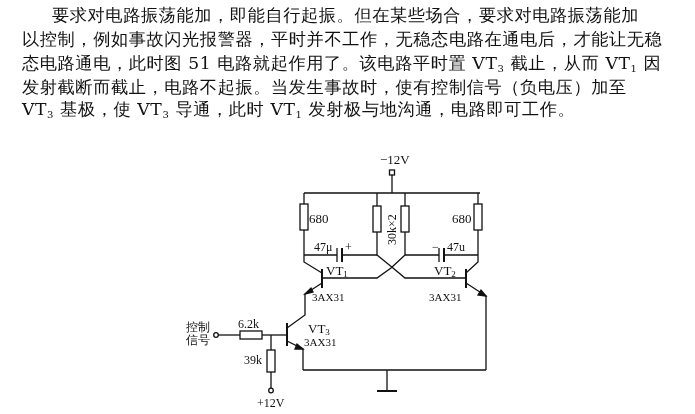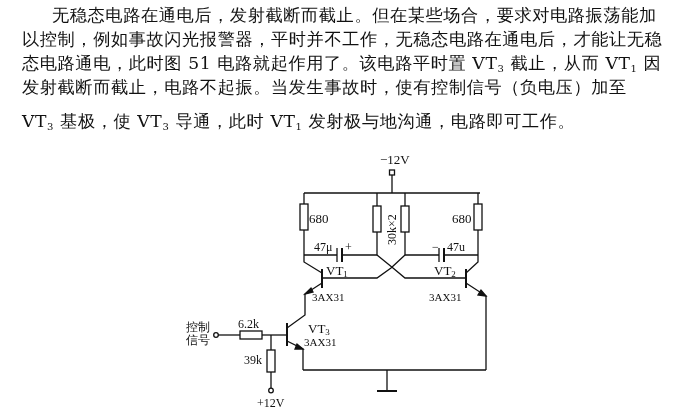--- a/index.html
+++ b/index.html
@@ -7,25 +7,25 @@
   .para { position: absolute; left: 22px; top: 4px; width: 660px; }
   .line { position: absolute; left: 0; white-space: nowrap; font-size: 17.2px; letter-spacing: 0.6px; line-height: 22px; font-family: "DejaVu Serif", "Liberation Serif", serif; }
   .line sub { font-size: 10px; vertical-align: -3px; }
   svg { position: absolute; left: 0; top: 0; }
   .lbl { font-family: "Liberation Serif", "DejaVu Serif", serif; fill: #111; }
 </style>
 </head>
 <body>
 
 <div class="para">
-  <div class="line" style="top:0px; left:30px;">无稳态电路在通电后，发射截断而截止。但在某些场合，要求对电路振荡能加</div>
+  <div class="line" style="top:0px; left:30px;">要求对电路振荡能加，即能自行起振。但在某些场合，要求对电路振荡能加</div>
   <div class="line" style="top:24px;">以控制，例如事故闪光报警器，平时并不工作，无稳态电路在通电后，才能让无稳</div>
   <div class="line" style="top:48px;">态电路通电，此时图 51 电路就起作用了。该电路平时置 VT<sub>3</sub> 截止，从而 VT<sub>1</sub> 因</div>
   <div class="line" style="top:72px;">发射截断而截止，电路不起振。当发生事故时，使有控制信号（负电压）加至</div>
-  <div class="line" style="top:106px;">VT<sub>3</sub> 基极，使 VT<sub>3</sub> 导通，此时 VT<sub>1</sub> 发射极与地沟通，电路即可工作。</div>
+  <div class="line" style="top:94px;">VT<sub>3</sub> 基极，使 VT<sub>3</sub> 导通，此时 VT<sub>1</sub> 发射极与地沟通，电路即可工作。</div>
 </div>
 
 <svg width="695" height="414" viewBox="0 0 695 414" fill="none" stroke="#111" stroke-width="1.3">
 
   <text class="lbl" x="380" y="164" font-size="13" stroke="none">−12V</text>
   <rect x="389.5" y="170" width="5" height="5"></rect>
   <line x1="392" y1="175" x2="392" y2="193"></line>
 
   <line x1="304" y1="193" x2="480" y2="193"></line>
 

